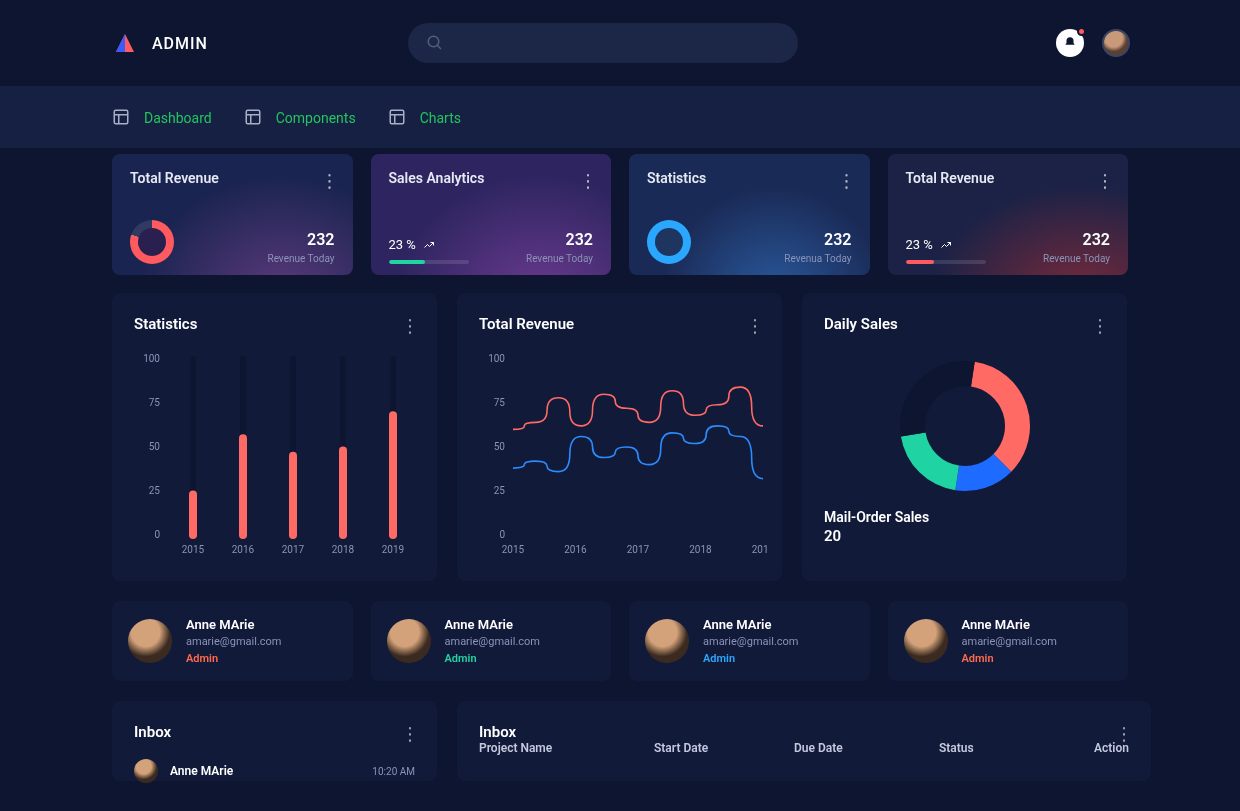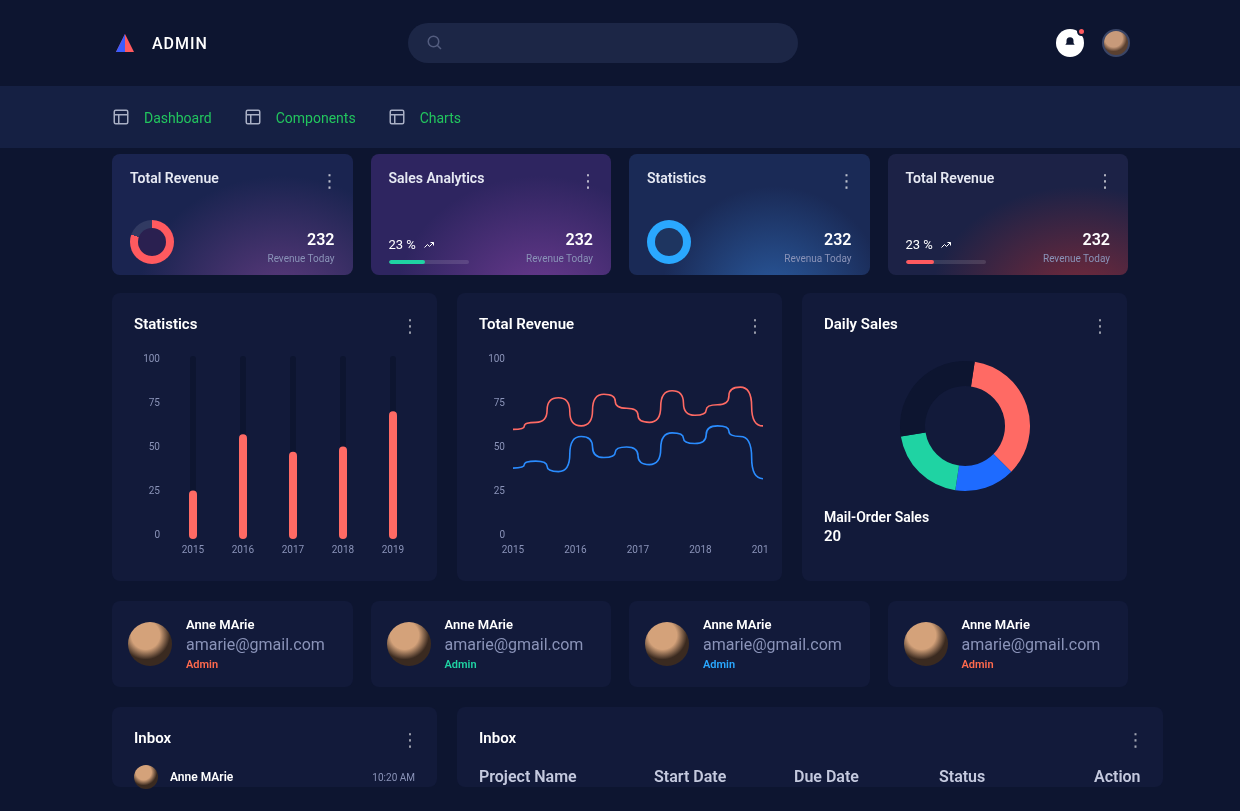--- a/index.html
+++ b/index.html
@@ -61,27 +61,27 @@
 .line2 { stroke:#2a8cff; stroke-width:1.6; fill:none; }
 .donut-sub { margin-top:8px; }
 .donut-label { font-size:14px; font-weight:600; }
 .donut-val { font-size:15px; font-weight:600; margin-top:2px; }
 
 
 .user-row { display:flex; gap:18px; margin-top:20px; }
 .ucard { flex:1; background:#121a3a; border-radius:8px; padding:16px 16px; display:flex; gap:14px; align-items:center; }
 .uav { width:44px; height:44px; border-radius:50%; background:radial-gradient(circle at 40% 30%, #d4a27a 0 35%, #3a2a20 60%); }
 .uname { font-size:13px; font-weight:600; }
-.uemail { font-size:16px; color:#8a93b8; margin-top:3px; }
+.uemail { font-size:11px; color:#8a93b8; margin-top:3px; }
 .urole { font-size:11px; font-weight:600; margin-top:4px; }
 
 .bottom-row { display:flex; gap:20px; margin-top:20px; }
 .inbox-panel { flex:0 0 325px; background:#121a3a; border-radius:8px; padding:22px; position:relative; height:80px; }
 .table-panel { flex:1; background:#121a3a; border-radius:8px; padding:22px; position:relative; height:80px; }
-.thead { display:flex; font-size:16px; color:#c4c9de; font-weight:600; margin-top:20px; }
+.thead { display:flex; font-size:12px; color:#c4c9de; font-weight:600; }
 .th1{width:175px;} .th2{width:140px;} .th3{width:145px;} .th4{width:155px;}
 
 .inbox-item { display:flex; align-items:center; gap:12px; margin-top:18px; }
 .iav { width:24px; height:24px; border-radius:50%; background:radial-gradient(circle at 40% 30%, #d4a27a 0 35%, #3a2a20 60%); }
 .iname { font-size:12px; font-weight:600; }
 .itime { margin-left:auto; font-size:10px; color:#8a93b8; }
 
 .dots-v::before { content:"⋮"; font-size:18px; }
 </style>
 </head>

